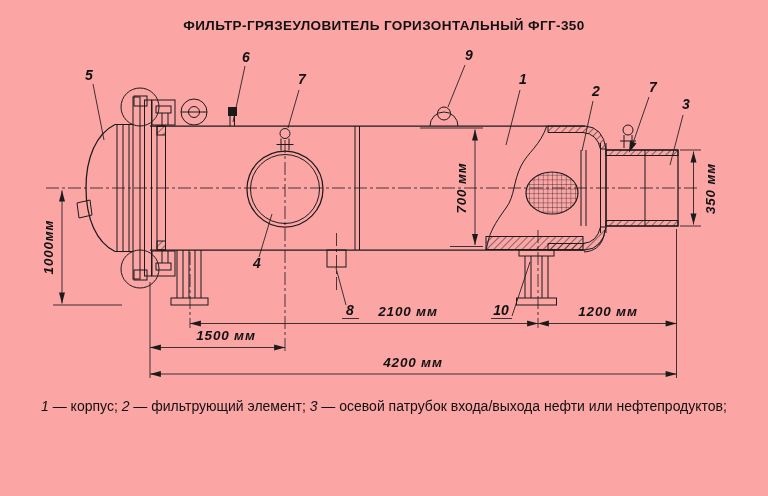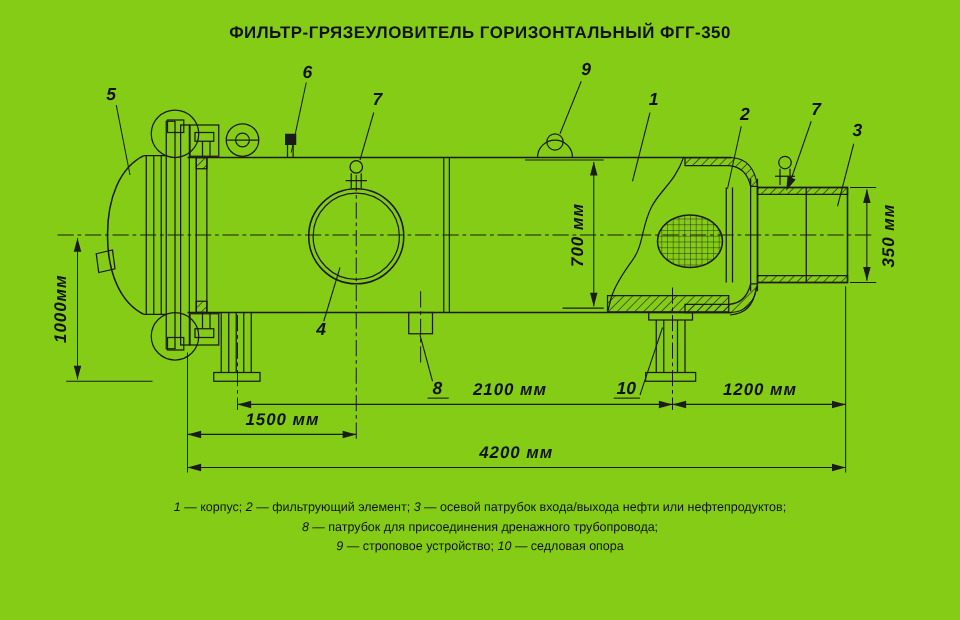--- a/index.html
+++ b/index.html
@@ -1,22 +1,22 @@
 <!DOCTYPE html>
 <html><head>
 <meta charset="utf-8">
 <style>
   html,body{margin:0;padding:0;background:#fff;}
-  .stage{position:relative;width:768px;height:496px;background:#84cc16;overflow:hidden;
+  .stage{position:relative;width:768px;height:496px;background:#fca5a5;overflow:hidden;
          font-family:"Liberation Sans",sans-serif;color:#111;}
   .title{position:absolute;top:18px;left:0;right:0;text-align:center;
          font-size:13.5px;font-weight:bold;letter-spacing:.4px;}
   svg.drawing{position:absolute;top:0;left:0;}
   .legend{position:absolute;top:399px;left:0;right:0;text-align:center;
-          font-size:10px;line-height:15.6px;}
+          font-size:14px;line-height:15.6px;}
   .legend i{font-style:italic;}
   
   .s  {stroke:#1b1b1b;fill:none;stroke-width:1.25;}
   .s1 {stroke:#1b1b1b;fill:none;stroke-width:1;}
   .thin{stroke:#1b1b1b;fill:none;stroke-width:.85;}
   .cl {stroke:#1b1b1b;fill:none;stroke-width:.8;stroke-dasharray:13 3 3 3;}
   .hfill{fill:url(#hp);stroke:#1b1b1b;stroke-width:1;}
   .dk {fill:#1b1b1b;stroke:none;}
   .dim{font:italic 600 13.5px "Liberation Sans",sans-serif;fill:#111;letter-spacing:.8px;}
   .co {font:italic 600 14px "Liberation Sans",sans-serif;fill:#111;}
@@ -236,16 +236,14 @@
       <text class="co" x="653" y="92" text-anchor="middle">7</text>
       <text class="co" x="686" y="109" text-anchor="middle">3</text>
       <text class="co" x="257" y="268" text-anchor="middle">4</text>
       <text class="co" x="350" y="315" text-anchor="middle">8</text>
       <text class="co" x="501" y="315" text-anchor="middle">10</text>
     </g>
   </svg>
 
   <div class="legend" id="legend">
       <div><i>1</i> — корпус; <i>2</i> — фильтрующий элемент; <i>3</i> — осевой патрубок входа/выхода нефти или нефтепродуктов;</div>
-      <div><i>8</i> — патрубок для присоединения дренажного трубопровода;</div>
-      <div><i>9</i> — строповое устройство; <i>10</i> — седловая опора</div>
     </div>
 </div>
 
 </body></html>

